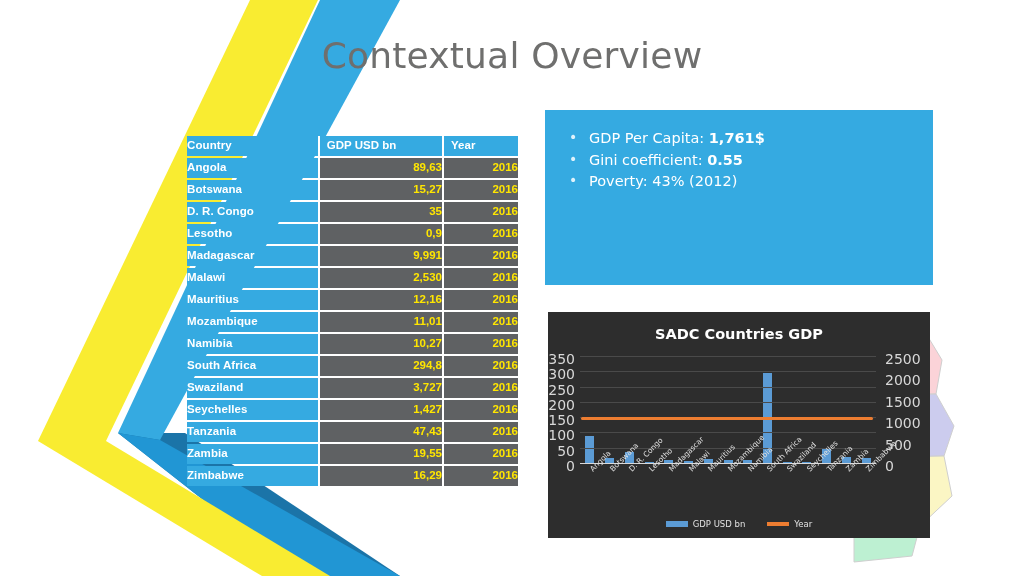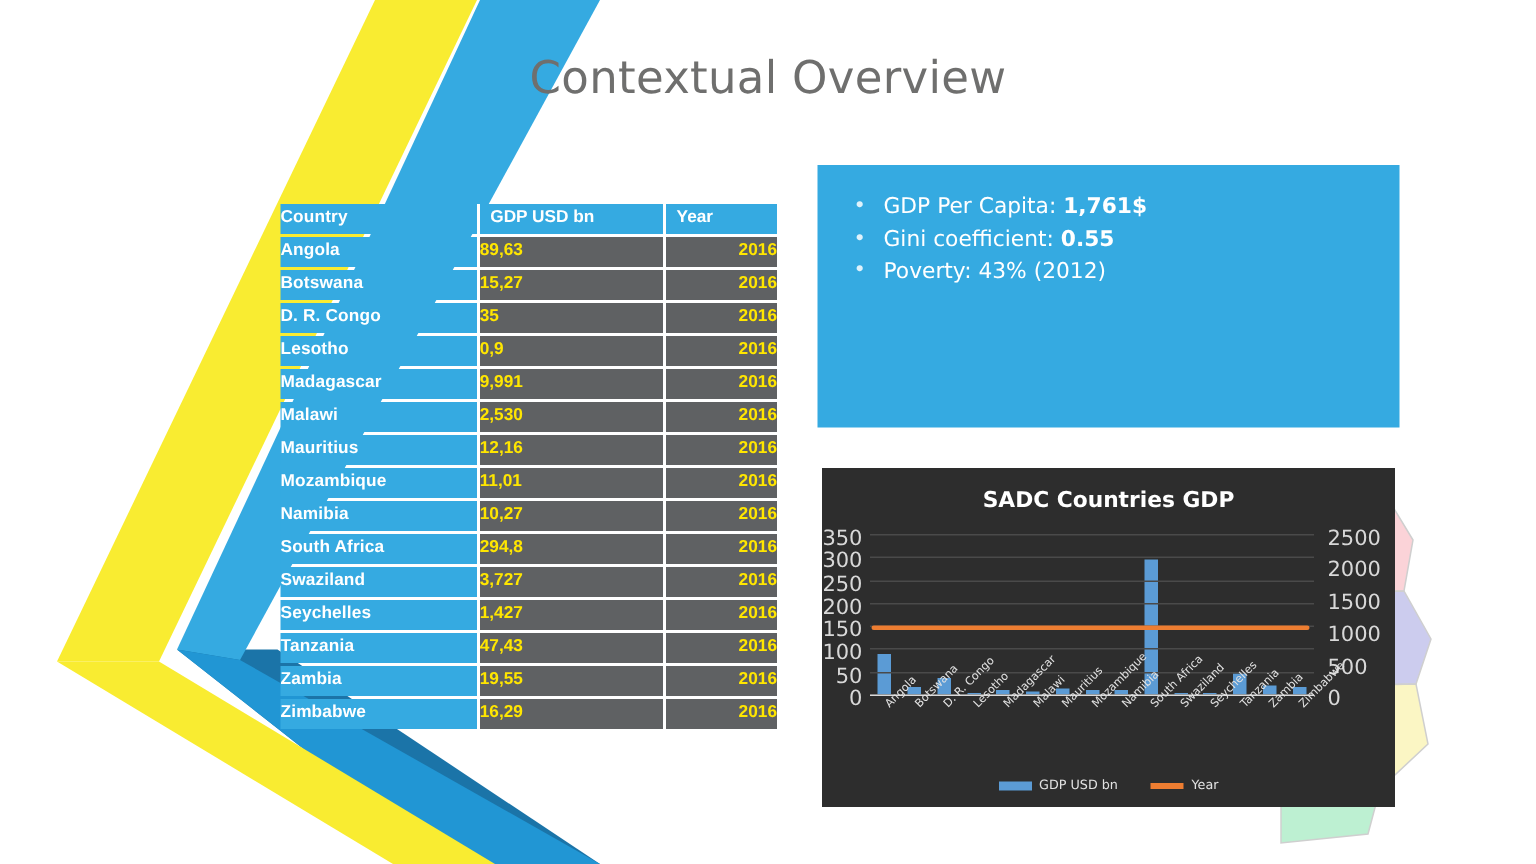--- a/index.html
+++ b/index.html
@@ -10,38 +10,38 @@
 
   
   .deco{position:absolute;left:0;top:0;width:400px;height:576px;pointer-events:none;}
 
   
   .map{position:absolute;right:0;bottom:0;width:200px;height:260px;}
 
   
   .slide-title{
     position:absolute;left:0;top:35px;width:1024px;text-align:center;
-    font-size:30px;color:#6f6f6e;font-weight:400;letter-spacing:.2px;
+    font-size:36px;color:#6f6f6e;font-weight:400;letter-spacing:.2px;
     font-family:"DejaVu Sans", sans-serif;
   }
 
   
   .tbl{
     position:absolute;left:187px;top:134px;width:331px;
     border-collapse:separate;border-spacing:0 2px;
   }
   .tbl td,.tbl th{padding:0;font-size:11.5px;line-height:1;vertical-align:middle;}
   .c-country{
     background:#35aae1;color:#ffffff;font-weight:bold;height:20px;
     padding-left:7px;width:122px;text-align:left;letter-spacing:.1px;
   }
   .c-head .c-country{font-weight:bold;}
   .c-val{
     background:#5f6163;color:#ffe600;font-weight:bold;height:20px;
-    padding-right:5px;padding-top:7px;width:107px;
+    text-align:right;padding-right:5px;padding-top:7px;width:107px;
     font-size:11px;
   }
   .c-year{
     background:#5f6163;color:#ffe600;font-weight:bold;height:20px;
     text-align:right;padding-right:6px;padding-top:7px;width:62px;
     font-size:10.5px;
   }
   .c-head .c-val,.c-head .c-year{
     background:#35aae1;color:#ffffff;text-align:left;padding-top:0;
     padding-left:7px;font-size:11.5px;

